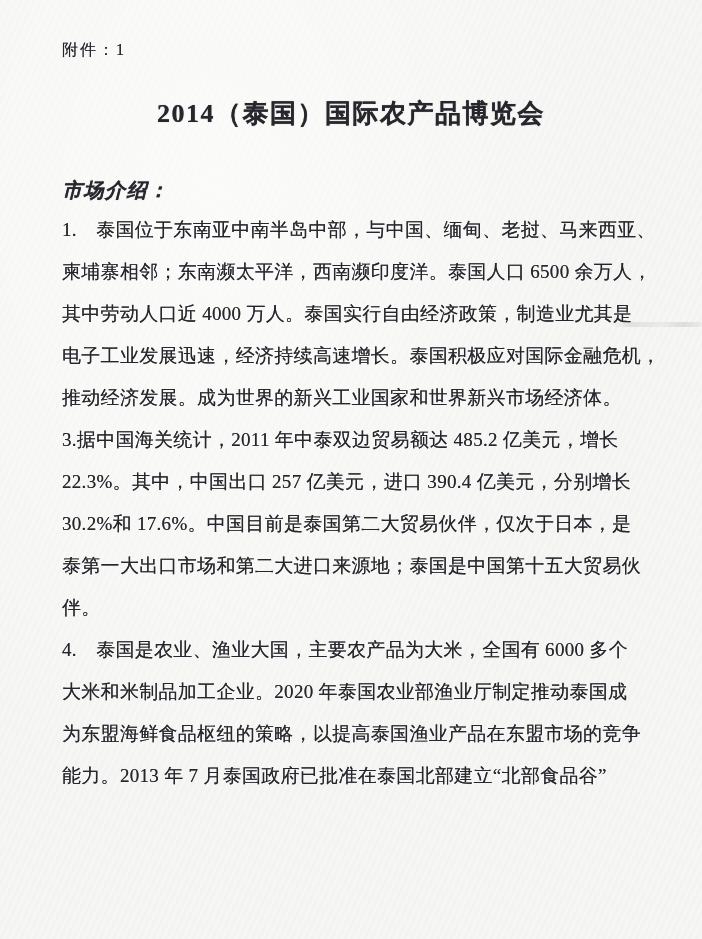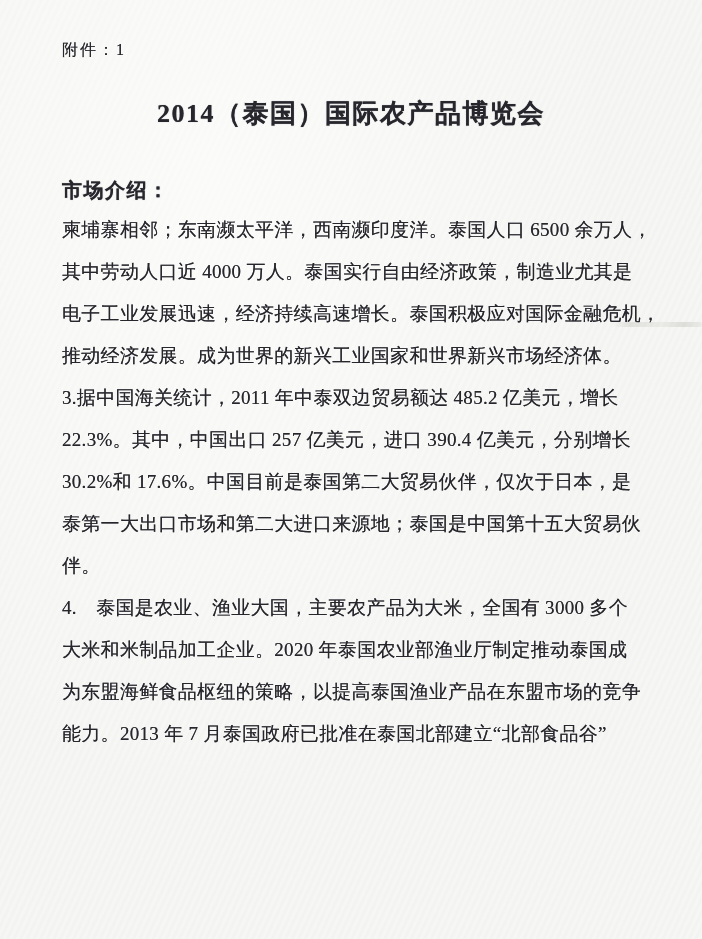--- a/index.html
+++ b/index.html
@@ -45,20 +45,21 @@
     text-shadow: 0 0 0.7px rgba(28,28,38,0.8);
   }
   .section-heading {
     position: absolute;
     left: 62px;
     top: 177px;
     font-size: 20px;
     font-weight: bold;
     letter-spacing: 1.5px;
     text-shadow: 0 0 0.7px rgba(28,28,38,0.8);
+    font-style: italic;
   }
   .body-text {
     position: absolute;
     left: 62px;
     top: 209px;
     right: 40px;
     font-size: 19px;
     line-height: 42px;
     text-shadow: 0 0 0.6px rgba(32,32,42,0.7);
   }
@@ -84,37 +85,38 @@
 
   <div class="attachment">附件：1</div>
 
   <h1 class="title">2014（泰国）国际农产品博览会</h1>
 
   <div class="section-heading">市场介绍：</div>
 
   <div class="body-text">
 
     <div class="paragraph">
+      <div class="line">1.　泰国位于东南亚中南半岛中部，与中国、缅甸、老挝、马来西亚、</div>
       <div class="line">柬埔寨相邻；东南濒太平洋，西南濒印度洋。泰国人口 6500 余万人，</div>
       <div class="line">其中劳动人口近 4000 万人。泰国实行自由经济政策，制造业尤其是</div>
       <div class="line">电子工业发展迅速，经济持续高速增长。泰国积极应对国际金融危机，</div>
       <div class="line">推动经济发展。成为世界的新兴工业国家和世界新兴市场经济体。</div>
     </div>
 
 
     <div class="paragraph">
       <div class="line">3.据中国海关统计，2011 年中泰双边贸易额达 485.2 亿美元，增长</div>
       <div class="line">22.3%。其中，中国出口 257 亿美元，进口 390.4 亿美元，分别增长</div>
       <div class="line">30.2%和 17.6%。中国目前是泰国第二大贸易伙伴，仅次于日本，是</div>
       <div class="line">泰第一大出口市场和第二大进口来源地；泰国是中国第十五大贸易伙</div>
       <div class="line">伴。</div>
     </div>
 
     <div class="paragraph">
-      <div class="line">4.　泰国是农业、渔业大国，主要农产品为大米，全国有 3000 多个</div>
+      <div class="line">4.　泰国是农业、渔业大国，主要农产品为大米，全国有 6000 多个</div>
       <div class="line">大米和米制品加工企业。2020 年泰国农业部渔业厅制定推动泰国成</div>
       <div class="line">为东盟海鲜食品枢纽的策略，以提高泰国渔业产品在东盟市场的竞争</div>
       <div class="line">能力。2013 年 7 月泰国政府已批准在泰国北部建立“北部食品谷”</div>
     </div>
 
   </div>
 
   <div class="scan-artifact"></div>
 
 </div>

